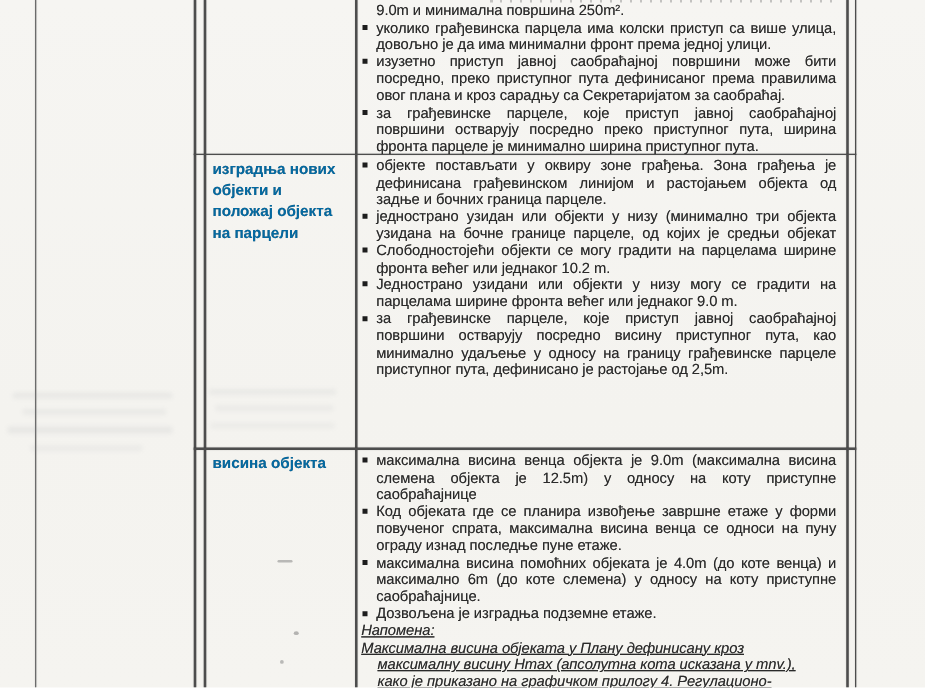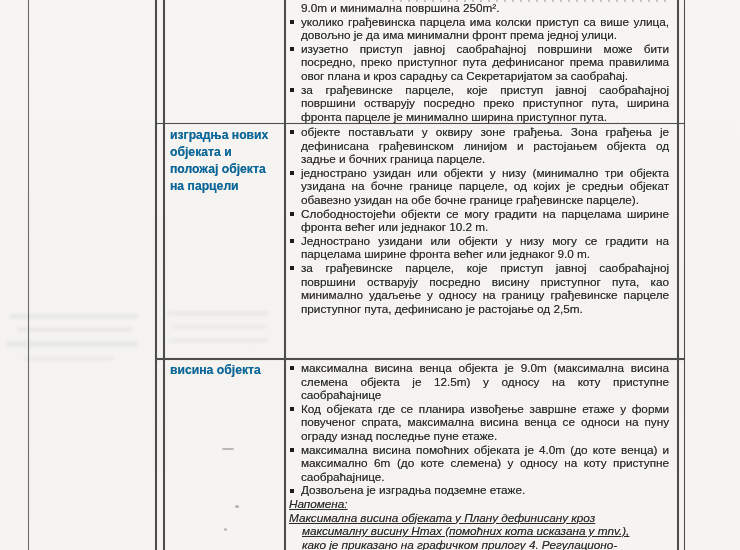--- a/index.html
+++ b/index.html
@@ -90,36 +90,35 @@
     </div>
     <div class="item">
       <span class="bullet-sq"></span>
       <div class="ln j">за грађевинске парцеле, које приступ јавној саобраћајној</div>
       <div class="ln j">површини остварују посредно преко приступног пута, ширина</div>
       <div class="ln">фронта парцеле је минимално ширина приступног пута.</div>
     </div>
   </div>
 <div class="label-cell" id="r1-label">
     <div>изградња нових</div>
-    <div>објеката и</div>
+    <div>објекти и</div>
     <div>положај објекта</div>
     <div>на парцели</div>
   </div>
 <div class="content-cell" id="r1-content">
     <div class="item">
       <span class="bullet-sq"></span>
       <div class="ln j">објекте постављати у оквиру зоне грађења. Зона грађења је</div>
       <div class="ln j">дефинисана грађевинском линијом и растојањем објекта од</div>
       <div class="ln">задње и бочних граница парцеле.</div>
     </div>
     <div class="item">
       <span class="bullet-sq"></span>
       <div class="ln j">једнострано узидан или објекти у низу (минимално три објекта</div>
       <div class="ln j">узидана на бочне границе парцеле, од којих је средњи објекат</div>
-      <div class="ln">обавезно узидан на обе бочне границе грађевинске парцеле).</div>
     </div>
     <div class="item">
       <span class="bullet-sq"></span>
       <div class="ln j">Слободностојећи објекти се могу градити на парцелама ширине</div>
       <div class="ln">фронта већег или једнаког 10.2 m.</div>
     </div>
     <div class="item">
       <span class="bullet-sq"></span>
       <div class="ln j">Једнострано узидани или објекти у низу могу се градити на</div>
       <div class="ln">парцелама ширине фронта већег или једнаког 9.0 m.</div>
@@ -155,21 +154,21 @@
       <div class="ln">саобраћајнице.</div>
     </div>
     <div class="item">
       <span class="bullet-sq"></span>
       <div class="ln">Дозвољена је изградња подземне етаже.</div>
     </div>
     <div class="note">
       <div class="nln">Напомена:</div>
       <div>
         <div class="nln">Максимална висина објеката у Плану дефинисану кроз</div>
-        <div class="nln">максималну висину Hmax (помоћних кота исказана у mnv.),</div>
+        <div class="nln">максималну висину Hmax (апсолутна кота исказана у mnv.),</div>
         <div class="nln">како је приказано на графичком прилогу 4. Регулационо-</div>
       </div>
     </div>
   </div>
 
 <div class="ghost" style="left:10px;top:314px;width:128px;height:5px;opacity:.10;"></div>
 <div class="ghost" style="left:18px;top:327px;width:115px;height:5px;opacity:.09;"></div>
 <div class="ghost" style="left:6px;top:341px;width:132px;height:6px;opacity:.11;"></div>
 <div class="ghost" style="left:24px;top:356px;width:90px;height:5px;opacity:.08;"></div>
 <div class="ghost" style="left:167px;top:311px;width:102px;height:5px;opacity:.09;"></div>

